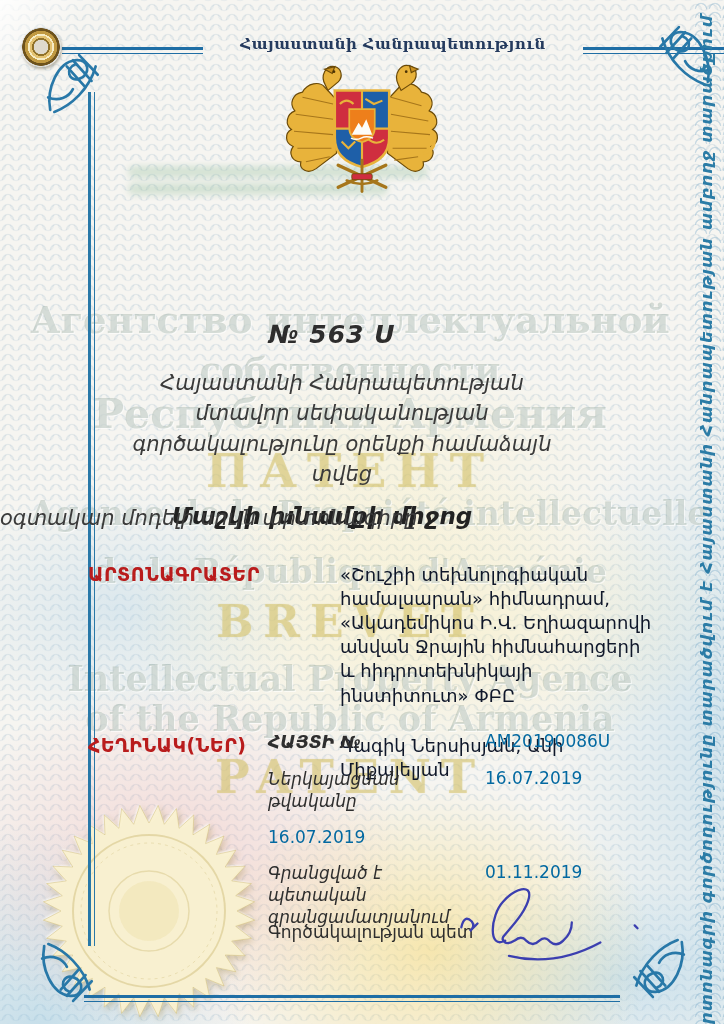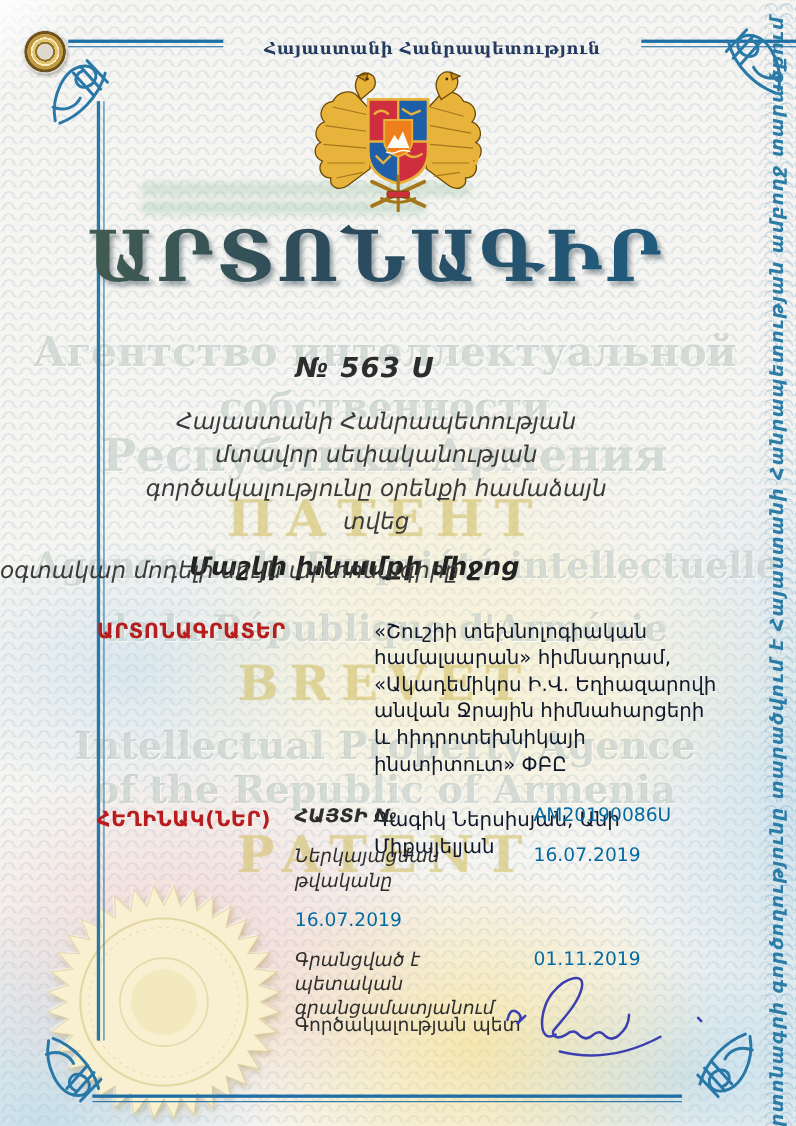--- a/index.html
+++ b/index.html
@@ -26,21 +26,21 @@
     radial-gradient(ellipse 260px 170px at 120px 610px, rgba(165,205,230,.33), transparent 72%),
     radial-gradient(ellipse 280px 140px at 620px 980px, rgba(150,200,230,.40), transparent 72%),
     linear-gradient(135deg, rgba(255,255,255,.9) 0px, rgba(255,255,255,0) 70px);}
   .edge-strip{position:absolute;top:0;bottom:0;right:0;width:30px;pointer-events:none;
     background-image:
       radial-gradient(circle at 50% 100%, rgba(90,150,190,0) 4.5px, rgba(90,150,190,.28) 5px, rgba(90,150,190,.28) 5.8px, rgba(90,150,190,0) 6.6px);
     background-size:14px 9px;}
 
   
   .hline{border-top:3.4px solid #1f6ea5;border-bottom:1.7px solid #1f6ea5;height:3.4px;}
-  .top-border{position:absolute;top:36px;left:62px;right:0;display:flex;align-items:flex-start;gap:23px;}
+  .top-border{position:absolute;top:36px;left:62px;right:0;display:flex;align-items:flex-end;gap:23px;}
   .top-border .seg{flex:1;}
   .country{padding:0 14px;font-family:"DejaVu Serif","Liberation Serif",serif;
     font-size:15px;font-weight:600;color:#243a5e;letter-spacing:.6px;white-space:nowrap;
     transform:translateY(-1px);}
   .left-vline{position:absolute;left:88px;top:92px;bottom:78px;width:3px;
     border-left:3.2px solid #2878a8;border-right:1.6px solid #2878a8;}
   .bottom-border{position:absolute;bottom:22px;left:84px;right:104px;}
 
   
   .fl{position:absolute;color:#2878a8;}
@@ -205,21 +205,20 @@
 
     <g stroke="#a6761b" stroke-width="4" stroke-linecap="round">
       <path d="M72,132 L128,158"></path>
         <path d="M128,132 L72,158"></path>
       <path d="M100,126 L100,163" stroke-width="3.4"></path>
       <path d="M82,150 q18,8 36,0" fill="none" stroke-width="3"></path>
     </g>
     <rect x="88" y="142" width="24" height="7" rx="2" fill="#cf2e3f" stroke="#6b4a08" stroke-width="1"></rect>
   </svg>
 
-  <div class="title">ԱՐՏՈՆԱԳԻՐ</div>
   <div class="docnum">№ 563 U</div>
   <div class="grant">Հայաստանի Հանրապետության մտավոր սեփականության գործակալությունը օրենքի համաձայն տվեց</div>
   <div class="inv-title">Մաշկի խնամքի միջոց</div>
   <div class="kind">օգտակար մոդելի սույն արտոնագիրը</div>
 
   <div class="holder-section">
     <div class="hrow">
       <div class="lbl">ԱՐՏՈՆԱԳՐԱՏԵՐ</div>
       <div class="val">«Շուշիի տեխնոլոգիական համալսարան» հիմնադրամ, «Ակադեմիկոս Ի.Վ. Եղիազարովի անվան Ջրային հիմնահարցերի և հիդրոտեխնիկայի ինստիտուտ» ՓԲԸ</div>
     </div>

